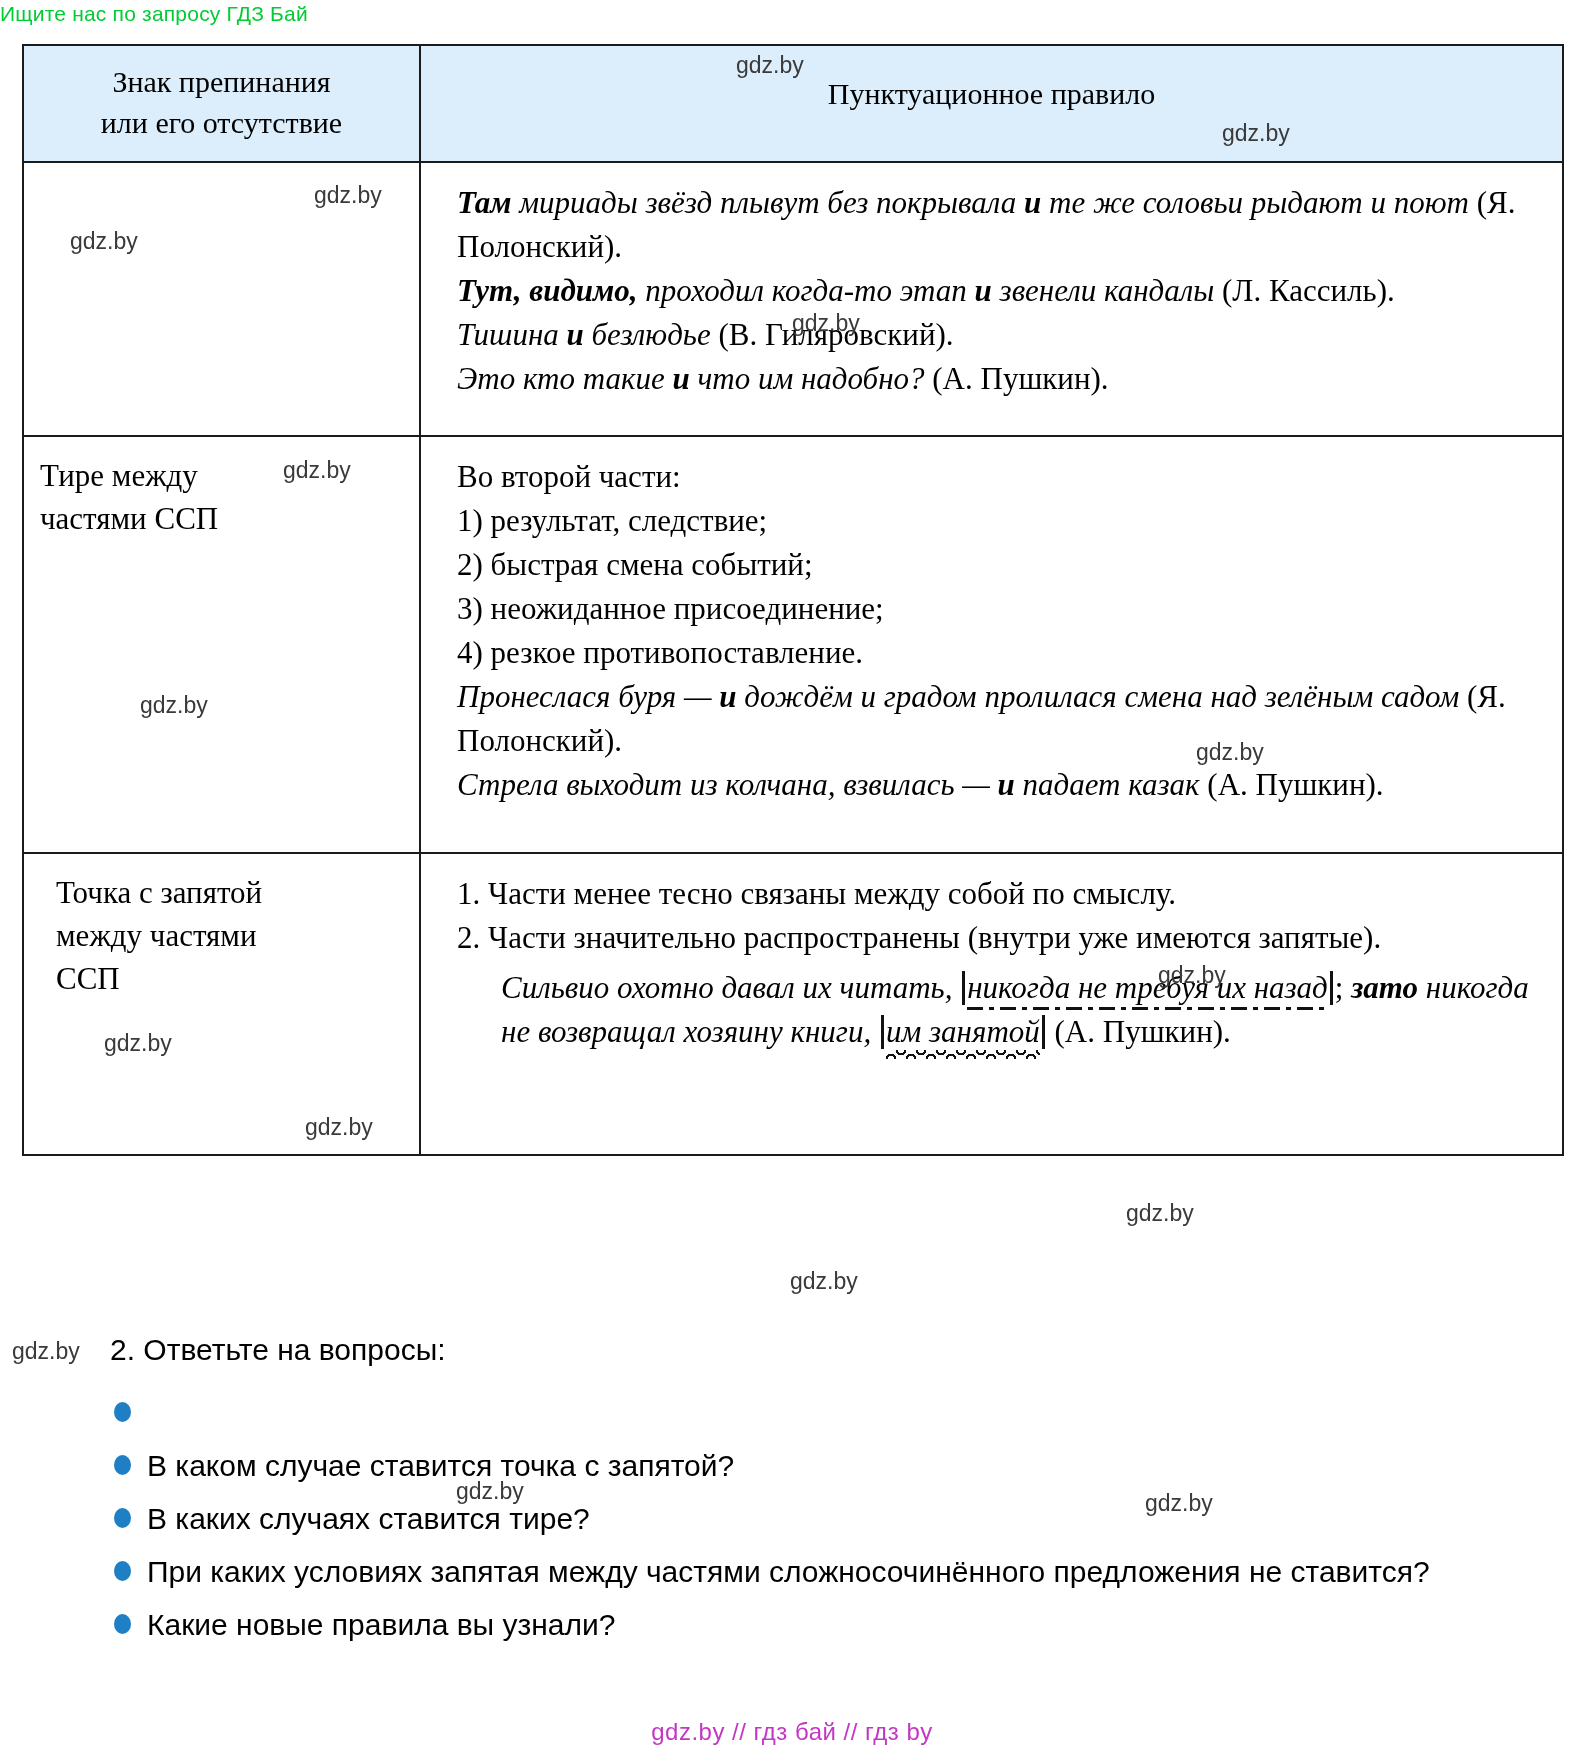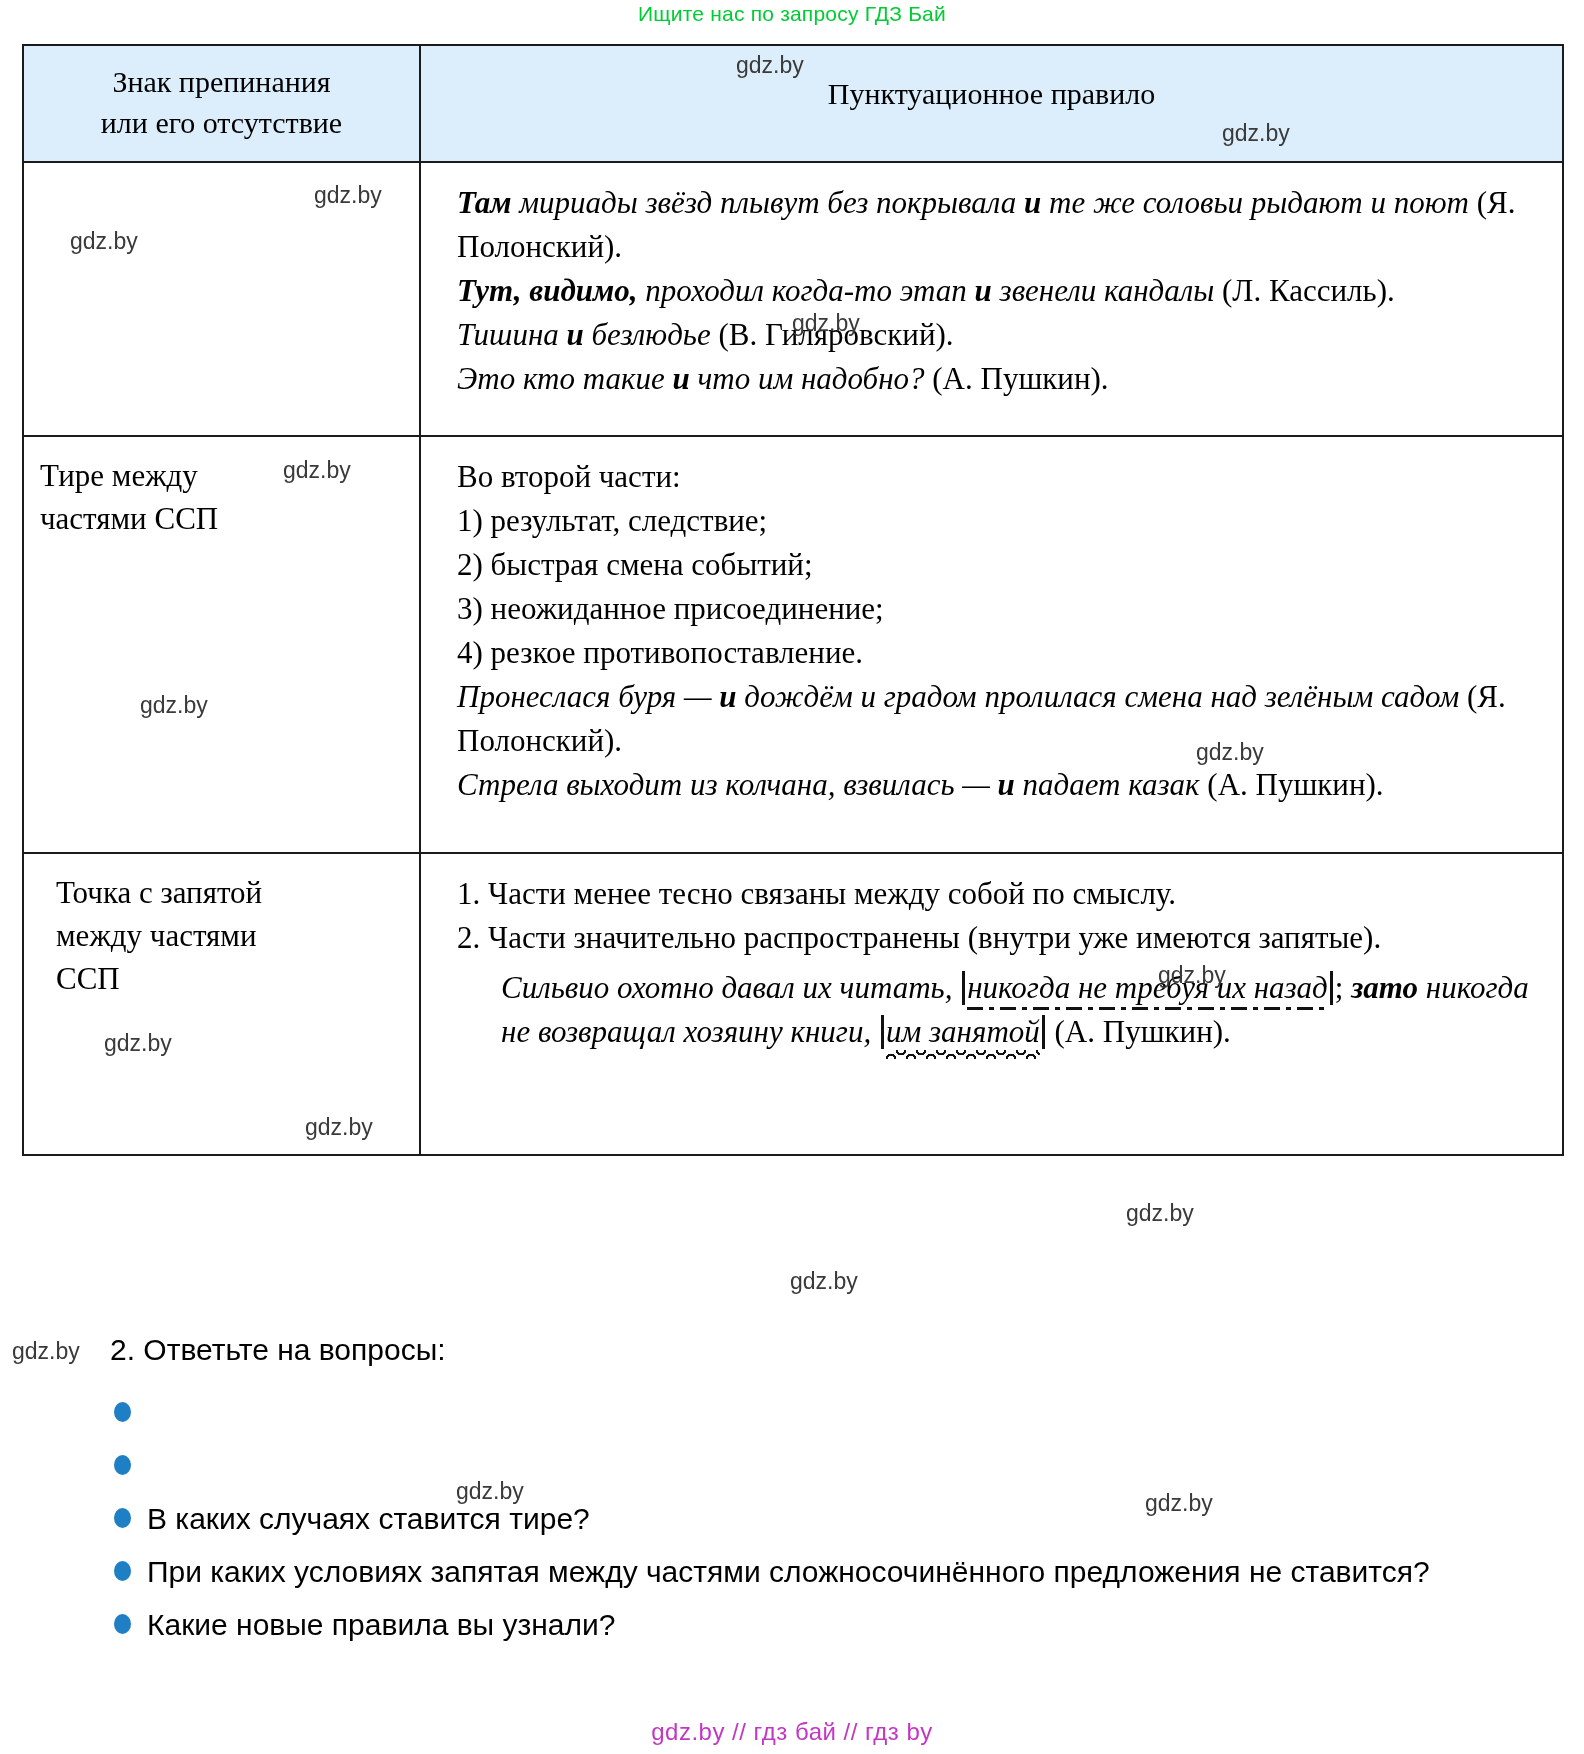--- a/index.html
+++ b/index.html
@@ -15,21 +15,21 @@
     color: #000000;
     overflow: hidden;
   }
 
   
   .promo {
     position: absolute;
     top: 2px;
     left: 0;
     width: 1584px;
-    text-align: center;
+    text-align: left;
     color: #00cc33;
     font-family: "Liberation Sans", sans-serif;
     font-size: 21px;
     letter-spacing: .2px;
   }
 
   
   .wm {
     position: absolute;
     font-family: "Liberation Sans", sans-serif;
@@ -254,21 +254,21 @@
 </tbody>
   </table>
 
 <div class="qblock">
   <div class="q-heading">2. Ответьте на вопросы:</div>
 
   <div class="q-item">
     <span class="bullet"></span>
   </div>
   <div class="q-item nojust">
-    <span class="bullet"></span>
+    <span class="bullet"></span><span>В каком случае ставится точка с запятой?</span>
   </div>
   <div class="q-item nojust">
     <span class="bullet"></span><span>В каких случаях ставится тире?</span>
   </div>
   <div class="q-item">
     <span class="bullet"></span><span>При каких условиях запятая между частями сложносочинённого предложения не ставится?</span>
   </div>
   <div class="q-item nojust">
     <span class="bullet"></span><span>Какие новые правила вы узнали?</span>
   </div>

